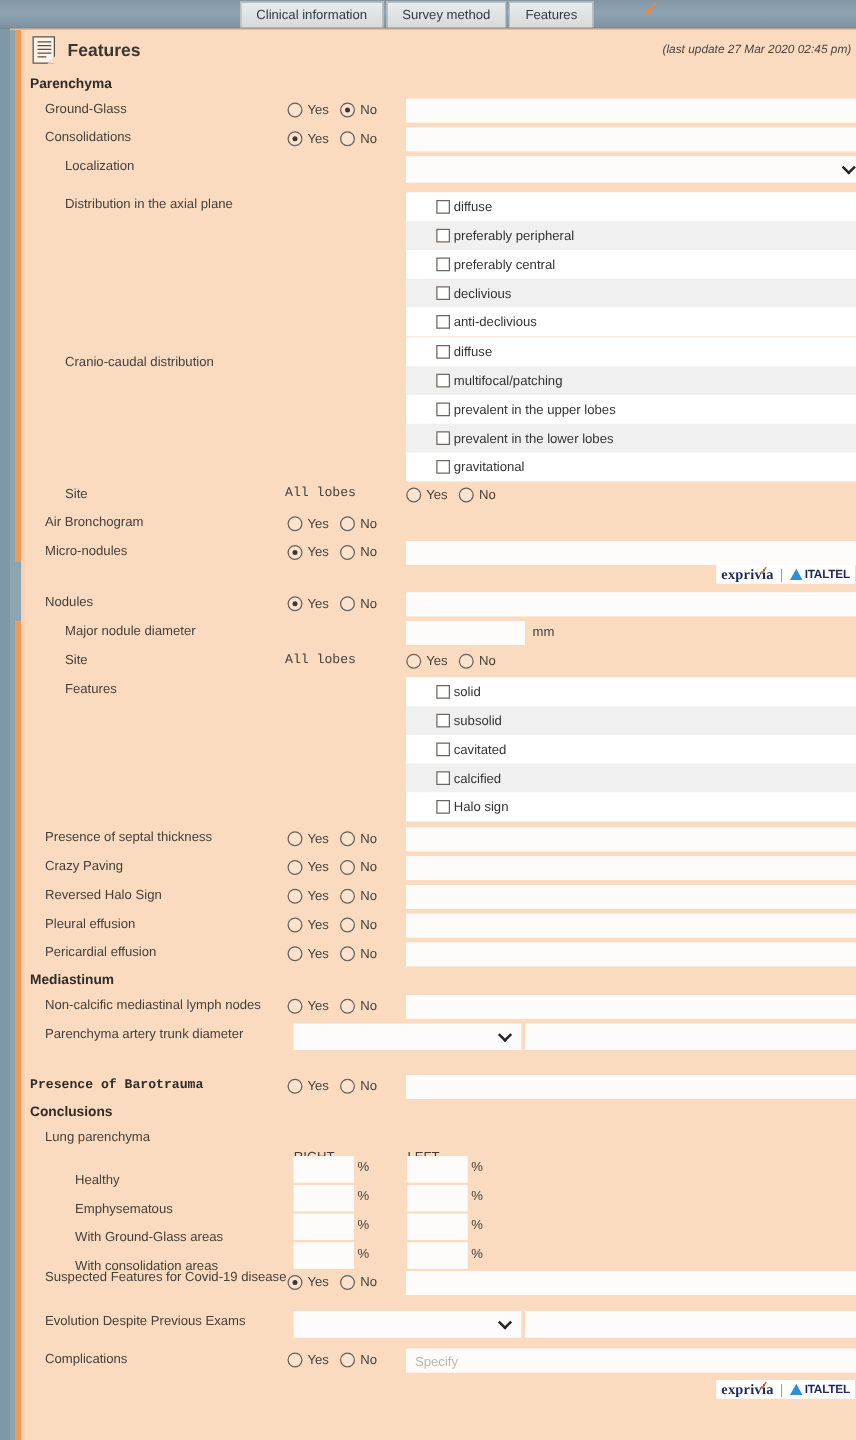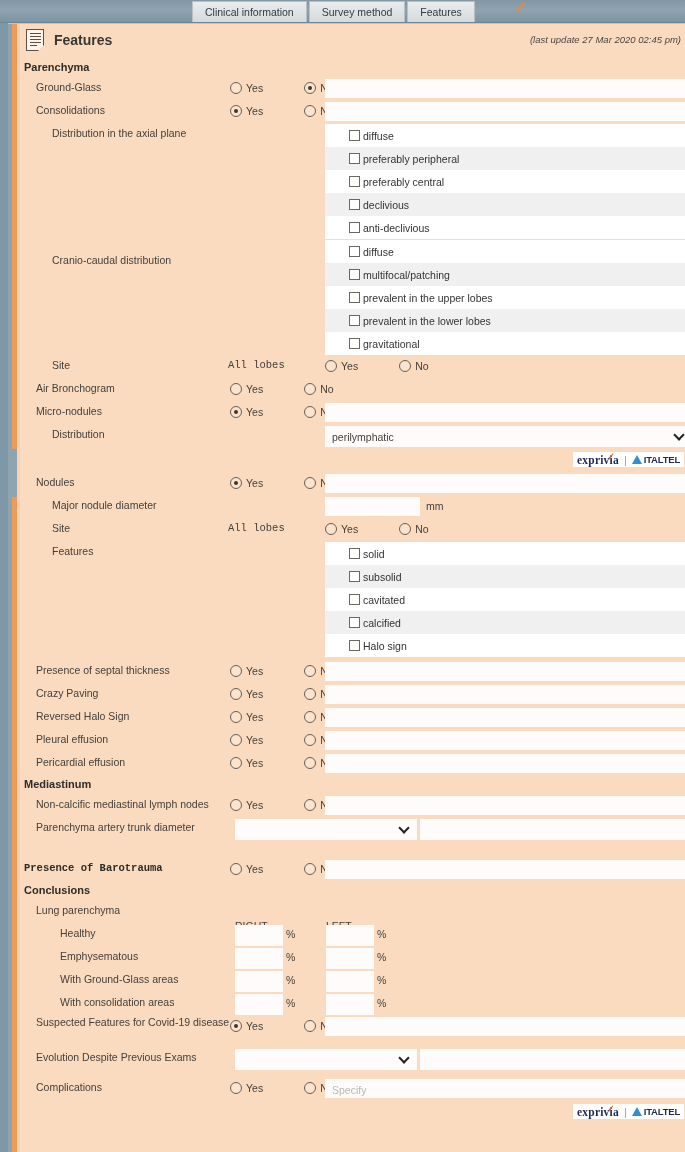--- a/index.html
+++ b/index.html
@@ -80,28 +80,28 @@
   .row { position:relative; height:23px; }
   .row.tall2 { height:30px; }
 
   .lbl {
     position:absolute; top:4px; font-size:10.5px; color:#44403c;
     white-space:nowrap; line-height:12px;
   }
   .lbl.i0 { left:4px;font-family:Liberation Mono, monospace; }
   .lbl.i1 { left:16px; }
   .lbl.i2 { left:32px; }
-  .lbl.i3 { left:40px; }
+  .lbl.i3 { left:40px;margin-top:11px; }
   .lbl.b  { font-weight:bold; color:#2e2b28; }
   .lbl.w2 { width:195px; white-space:normal; top:1px; }
 
   .mid { position:absolute; left:208px; top:4px; font-size:10.5px; color:#44403c;font-family:Liberation Mono, monospace; }
 
   
-  .radios { position:absolute; top:2px; height:18px; display:flex; align-items:center;gap:32px; }
+  .radios { position:absolute; top:2px; height:18px; display:flex; align-items:center; }
   .radios.rx { left:210px; }
   .radios.rx2 { left:305px; }
   .radio { display:flex; align-items:center; margin-right:9px; }
   .dot {
     width:12px; height:12px; border-radius:50%;
     border:1.6px solid #65605b; background:#fbe3cd;
     position:relative; flex:none;
   }
   .dot.on:after {
     content:""; position:absolute; left:2.6px; top:2.6px;
@@ -234,20 +234,27 @@
           <span class="rlab">Yes</span>
         </div>
         <div class="radio">
           <span class="dot"></span>
           <span class="rlab">No</span>
         </div>
       </div>
       <div class="fld wide"></div>
     </div>
 
+    <div class="row tall2">
+      <div class="lbl i2">Localization</div>
+      <div class="sel wide">
+        <span class="ph" style="color:#44403c"></span>
+        <span class="chev"></span>
+      </div>
+    </div>
 
     <div class="row" style="height:115px">
       <div class="lbl i2">Distribution in the axial plane</div>
       <div class="cklist">
         <div class="ckrow">
             <span class="ckbox"></span>
             <span class="cklab">diffuse</span>
           </div>
         <div class="ckrow alt">
             <span class="ckbox"></span>
@@ -331,27 +338,20 @@
           <span class="rlab">Yes</span>
         </div>
         <div class="radio">
           <span class="dot"></span>
           <span class="rlab">No</span>
         </div>
       </div>
       <div class="fld wide"></div>
     </div>
 
-    <div class="row tall2">
-      <div class="lbl i2">Distribution</div>
-      <div class="sel wide">
-        <span class="ph" style="color:#44403c">perilymphatic</span>
-        <span class="chev"></span>
-      </div>
-    </div>
 
     <div class="row" style="height:18px">
       <div class="logo" style="right:1px; top:-2px">
         <span class="ex"><span>exprivia</span><span class="tick">✓</span></span>
         <span class="bar">|</span>
         <span class="tri"></span>
         <span class="it">ITALTEL</span>
       </div>
     </div>
 

